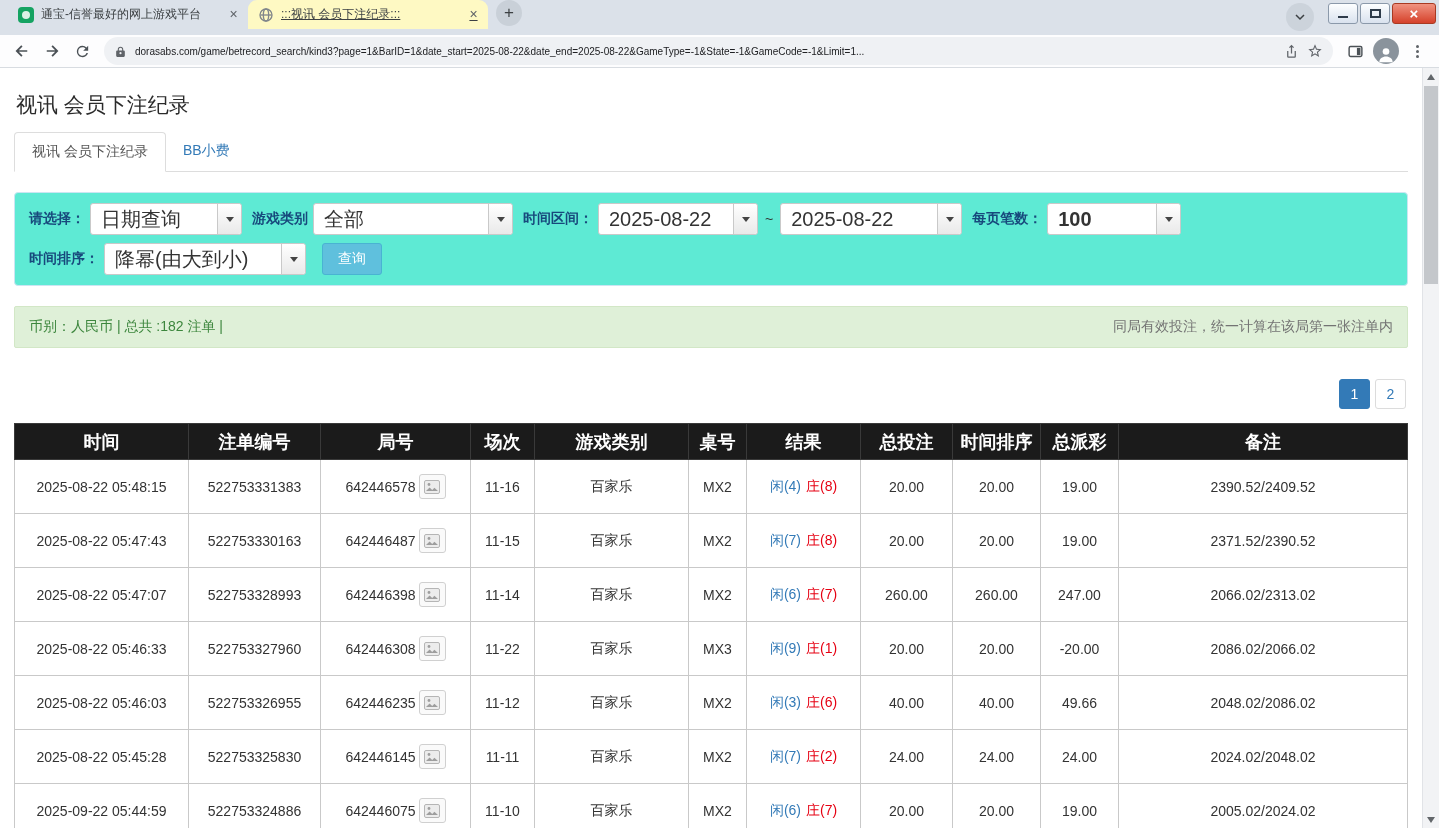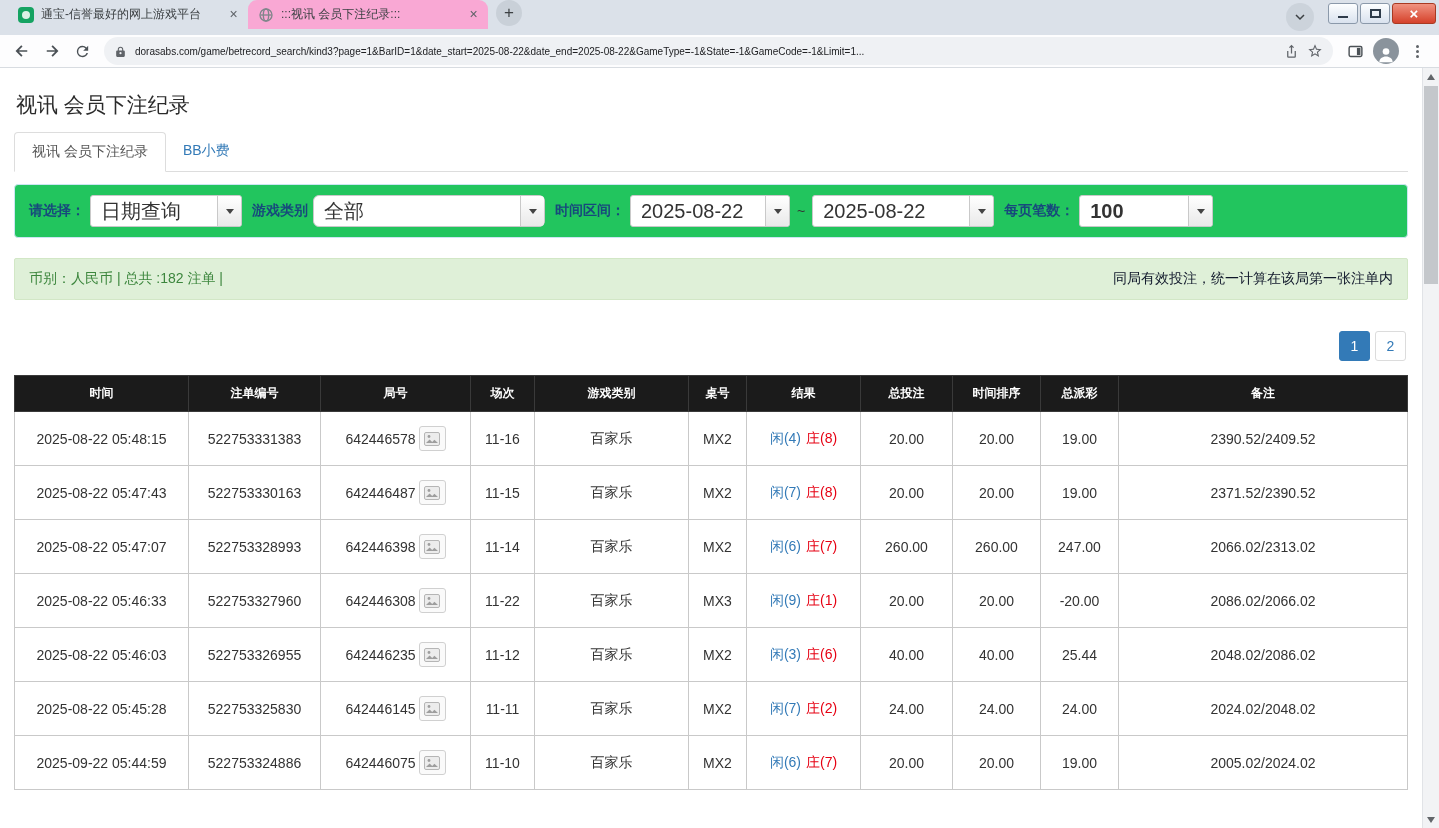--- a/index.html
+++ b/index.html
@@ -4,21 +4,21 @@
 <style>
   * { box-sizing: border-box; margin: 0; padding: 0; }
   html, body { width: 1439px; height: 828px; overflow: hidden; }
   body { font-family: "Liberation Sans", "DejaVu Sans", sans-serif; background: #fff; }
   .window { position: relative; width: 1439px; height: 828px; overflow: hidden; background: #fff; }
 
   
   .titlebar { height: 35px; background: #dbe1e9; display: flex; padding-left: 8px; }
   .tab { width: 240px; height: 29px; border-radius: 9px 9px 0 0; display: flex; align-items: center;
          padding: 0 6px 0 10px; gap: 7px; font-size: 12px; color: #3c4043; cursor: default; }
-  .tab.active { background: #f9a8d4; }
+  .tab.active { background: #fef9c3; text-decoration: underline; }
   .tab-title { flex: 1; white-space: nowrap; overflow: hidden; text-overflow: ellipsis; }
   .tab-close { width: 17px; height: 17px; line-height: 16px; text-align: center; border-radius: 50%;
                color: #5f6368; font-size: 14px; flex: 0 0 auto; }
   .favicon-green { width: 16px; height: 16px; border-radius: 4px; background: #15a362; flex: 0 0 auto; position: relative; }
   .favicon-green::after { content: ""; position: absolute; left: 4px; top: 4px; width: 8px; height: 8px;
                           border-radius: 50%; background: rgba(255,255,255,.85); }
   .favicon-globe { width: 16px; height: 16px; flex: 0 0 auto; display: flex; }
   .newtab-btn { width: 26px; height: 26px; margin: 0 0 4px 8px; border-radius: 50%; background: #c9d0d8;
                 color: #3c4043; font-size: 17px; display: flex; align-items: center; justify-content: center; }
   .titlebar-right { margin-left: auto; display: flex; align-items: flex-start; height: 35px; }
@@ -44,53 +44,53 @@
   .dots i { width: 3px; height: 3px; border-radius: 50%; background: #5f6368; }
 
   
   .page { width: 1422px; padding: 0 14px; }
   .page-title { font-size: 21px; font-weight: 500; color: #2b2b2b; padding: 23px 0 0 2px; }
   .nav-tabs { display: flex; margin-top: 13px; border-bottom: 1px solid #ddd; }
   .ptab { padding: 10px 17px; font-size: 14px; color: #337ab7; margin-bottom: -1px; cursor: default; }
   .ptab.active { background: #fff; color: #555; border: 1px solid #ddd; border-bottom-color: #fff;
                  border-radius: 4px 4px 0 0; }
 
-  .filter-panel { margin-top: 12px; background: #22c55e; border: 1px solid #cbe5f2; border-radius: 4px;
+  .filter-panel { margin-top: 20px; background: #5eead4; border: 1px solid #cbe5f2; border-radius: 4px;
                   padding: 10px 14px; }
   .frow { display: flex; align-items: center; }
   .frow + .frow { margin-top: 8px; }
   .flabel { font-weight: bold; color: #17497c; font-size: 14px; margin-right: 5px; }
   .flabel.gap { margin-left: 10px; }
   .tilde { margin: 0 7px; color: #333; font-size: 14px; }
   .combo { display: inline-flex; align-items: stretch; height: 32px; background: #fff;
            border: 1px solid #c9c9c9; border-radius: 3px; }
   .cval { flex: 1; display: flex; align-items: center; padding: 0 10px; font-size: 20px; color: #333;
           white-space: nowrap; overflow: hidden; }
   .cbtn { width: 24px; display: flex; align-items: center; justify-content: center;
           border-left: 1px solid #c9c9c9; background: linear-gradient(#ffffff, #e9e9e9); border-radius: 0 3px 3px 0; }
   .tri { width: 0; height: 0; border-left: 4px solid transparent; border-right: 4px solid transparent;
          border-top: 5px solid #444; }
-  .w152 { width: 152px; } .w224 { width: 232px; border-radius: 6px; } .w160 { width: 160px; }
+  .w152 { width: 152px; } .w224 { width: 200px; } .w160 { width: 160px; }
   .w182 { width: 182px; } .w134 { width: 134px; font-weight: bold; } .w202 { width: 202px; }
   .query-btn { height: 32px; padding: 0 15px; margin-left: 16px; background: #5fc0dd; border: 1px solid #49b3d2;
                border-radius: 3px; color: #fff; font-size: 14px; font-family: inherit; }
 
   .summary-bar { margin-top: 20px; height: 42px; background: #dff0d8; border: 1px solid #d2e7c6;
                  border-radius: 2px; display: flex; align-items: center; justify-content: space-between;
                  padding: 0 14px; font-size: 14px; }
   .sum-left { color: #3c863d; }
-  .sum-right { color: #0f172a; }
+  .sum-right { color: #737373; }
 
   .pagination { display: flex; justify-content: flex-end; margin: 31px 2px 14px 0; gap: 5px; }
   .pbtn { min-width: 31px; height: 30px; font-size: 14px; border: 1px solid #dcdcdc; background: #fff;
           color: #337ab7; border-radius: 3px; font-family: inherit; }
   .pbtn.active { background: #337ab7; border-color: #337ab7; color: #fff; }
 
   table.records { width: 100%; border-collapse: collapse; table-layout: fixed; }
-  .records thead th { background: #1b1b1b; color: #fff; font-size: 12px; font-weight: bold; height: 36px;
+  .records thead th { background: #1b1b1b; color: #fff; font-size: 18px; font-weight: bold; height: 36px;
                       border: 1px solid #3a3a3a; }
   .records tbody td { background: #fff; border: 1px solid #c9c9c9; height: 54px; text-align: center;
                       font-size: 14px; color: #333; }
   .round-wrap { display: inline-flex; align-items: center; gap: 3px; }
   .img-btn { width: 27px; height: 25px; border: 1px solid #d0d0d0; border-radius: 3px; background: #fafafa;
              display: inline-flex; align-items: center; justify-content: center; }
   .player { color: #337ab7; }
   .banker { color: #e60012; margin-left: 5px; }
   td.bet-link { color: #337ab7; }
   td.neg { color: #e60012; }
@@ -243,20 +243,30 @@
             </span>
         </div>
         <span class="flabel gap">每页笔数：</span>
         <div class="combo w134">
           <span class="cval">100</span>
           <span class="cbtn">
               <i class="tri"></i>
             </span>
         </div>
       </div>
+      <div class="frow">
+        <span class="flabel">时间排序：</span>
+        <div class="combo w202">
+          <span class="cval">降幂(由大到小)</span>
+          <span class="cbtn">
+              <i class="tri"></i>
+            </span>
+        </div>
+        <button class="query-btn">查询</button>
+      </div>
     </div>
 
     <div class="summary-bar">
       <span class="sum-left">币别：人民币 | 总共 :182 注单 |</span>
       <span class="sum-right">同局有效投注，统一计算在该局第一张注单内</span>
     </div>
 
     <div class="pagination">
       <button class="pbtn active">1</button>
       <button class="pbtn">2</button>
@@ -412,21 +422,21 @@
       </span>
     </td>
     <td>11-12</td>
     <td>百家乐</td>
     <td>MX2</td>
     <td>
       <span class="player">闲(3)</span><span class="banker">庄(6)</span>
     </td>
     <td class="bet-link">40.00</td>
     <td>40.00</td>
-    <td>25.44</td>
+    <td>49.66</td>
     <td>2048.02/2086.02</td>
   </tr>
           <tr>
     <td>2025-08-22 05:45:28</td>
     <td>522753325830</td>
     <td>
       <span class="round-wrap">
         <span>642446145</span>
         <span class="img-btn">
           <svg width="16" height="14" viewBox="0 0 16 14">

